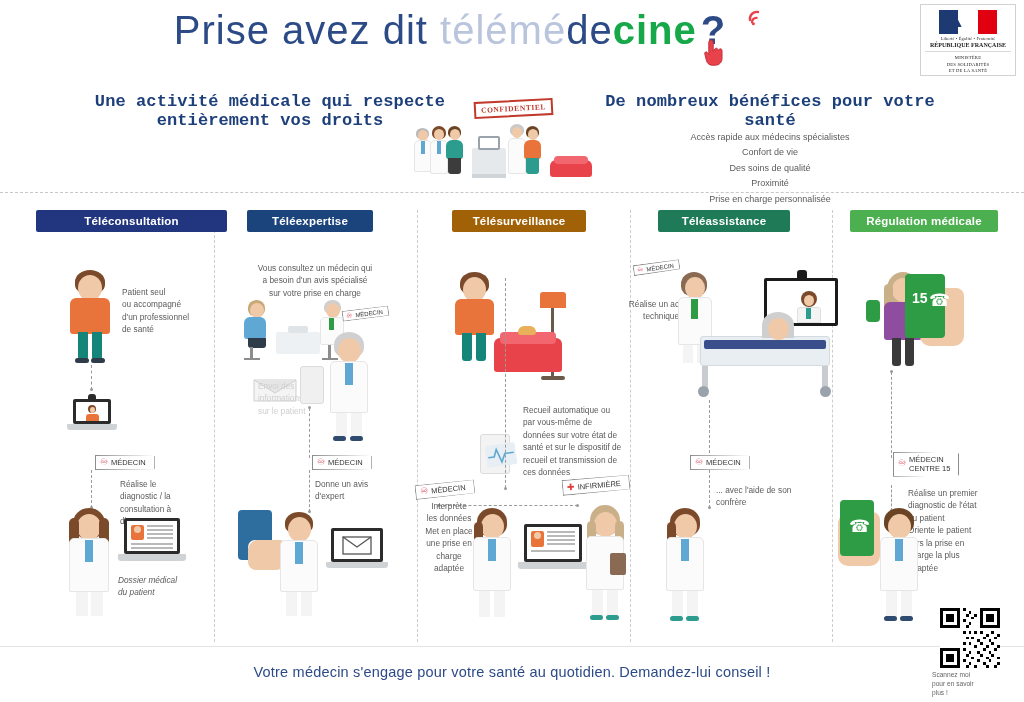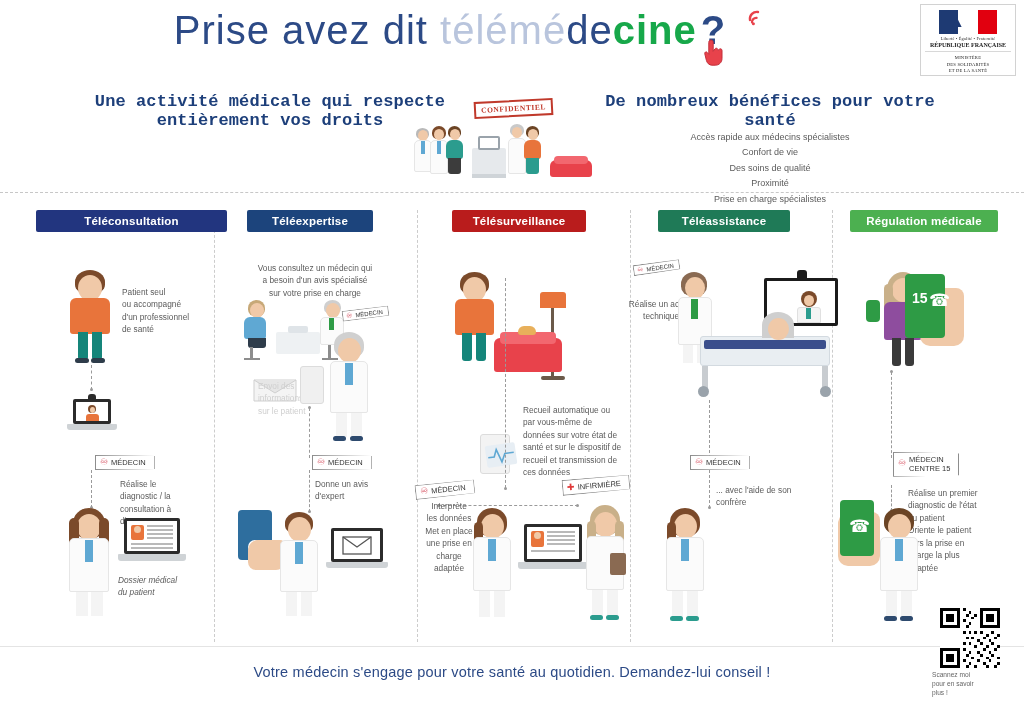--- a/index.html
+++ b/index.html
@@ -178,21 +178,21 @@
   <div class="intro-left">
     <div class="intro-h">Une activité médicale qui respecte entièrement vos droits</div>
   </div>
 
   <div class="intro-right">
     <div class="intro-h">De nombreux bénéfices pour votre santé</div>
     <div class="intro-list">Accès rapide aux médecins spécialistes</div>
     <div class="intro-list">Confort de vie</div>
     <div class="intro-list">Des soins de qualité</div>
     <div class="intro-list">Proximité</div>
-    <div class="intro-list">Prise en charge spécialistes</div>
+    <div class="intro-list">Prise en charge personnalisée</div>
   </div>
 
   <div class="confidentiel">CONFIDENTIEL</div>
 
   <div class="fig" style="left:408px; top:124px; width:180px; height:66px;">
 
     <div class="hair" style="left:8px; top:4px; width:13px; height:11px; background:#b9b9b9;"></div>
     <div class="head" style="left:10px; top:6px; width:10px; height:11px; background:#f0c9a8;"></div>
     <div class="coat" style="left:6px; top:16px; width:18px; height:32px;"></div>
     <div class="tie" style="left:13px; top:17px; width:4px; height:13px; background:#5fa8d3;"></div>
@@ -380,21 +380,21 @@
     <div class="laptop-screen" style="left:5px; top:0; width:52px; height:34px;"></div>
     <div class="laptop-inner" style="left:8px; top:3px; width:46px; height:28px;"></div>
     <svg style="position:absolute; left:16px; top:8px;" width="30" height="19" viewBox="0 0 30 19">
       <rect x="1" y="1" width="28" height="17" fill="#fff" stroke="#555" stroke-width="1.3"></rect>
       <path d="M1 1 L15 11 L29 1" fill="none" stroke="#555" stroke-width="1.3"></path>
     </svg>
     <div class="laptop-base" style="left:0; top:34px; width:62px; height:6px;"></div>
   </div>
 
   <div class="col" style="left:452px; width:134px;">
-    <div class="col-head" style="background:#b91c1c">Télésurveillance</div>
+    <div class="col-head" style="background:#a16207">Télésurveillance</div>
   </div>
 
   <div class="fig" style="left:447px; top:272px; width:58px; height:92px;">
     <div class="hair" style="left:13px; top:0; width:29px; height:23px; background:#7b4a2a;"></div>
     <div class="head" style="left:16px; top:5px; width:23px; height:25px; background:#f0c9a8;"></div>
     <div class="body" style="left:8px; top:27px; width:39px; height:36px; background:#e8743b;"></div>
     <div class="legs" style="left:15px; top:61px; width:10px; height:28px; background:#15857a;"></div>
     <div class="legs" style="left:29px; top:61px; width:10px; height:28px; background:#15857a;"></div>
   </div>
 

